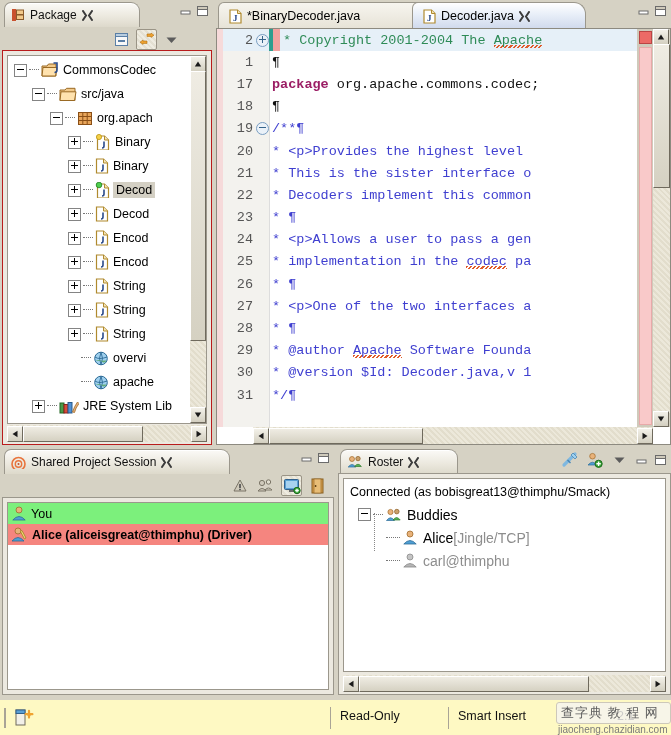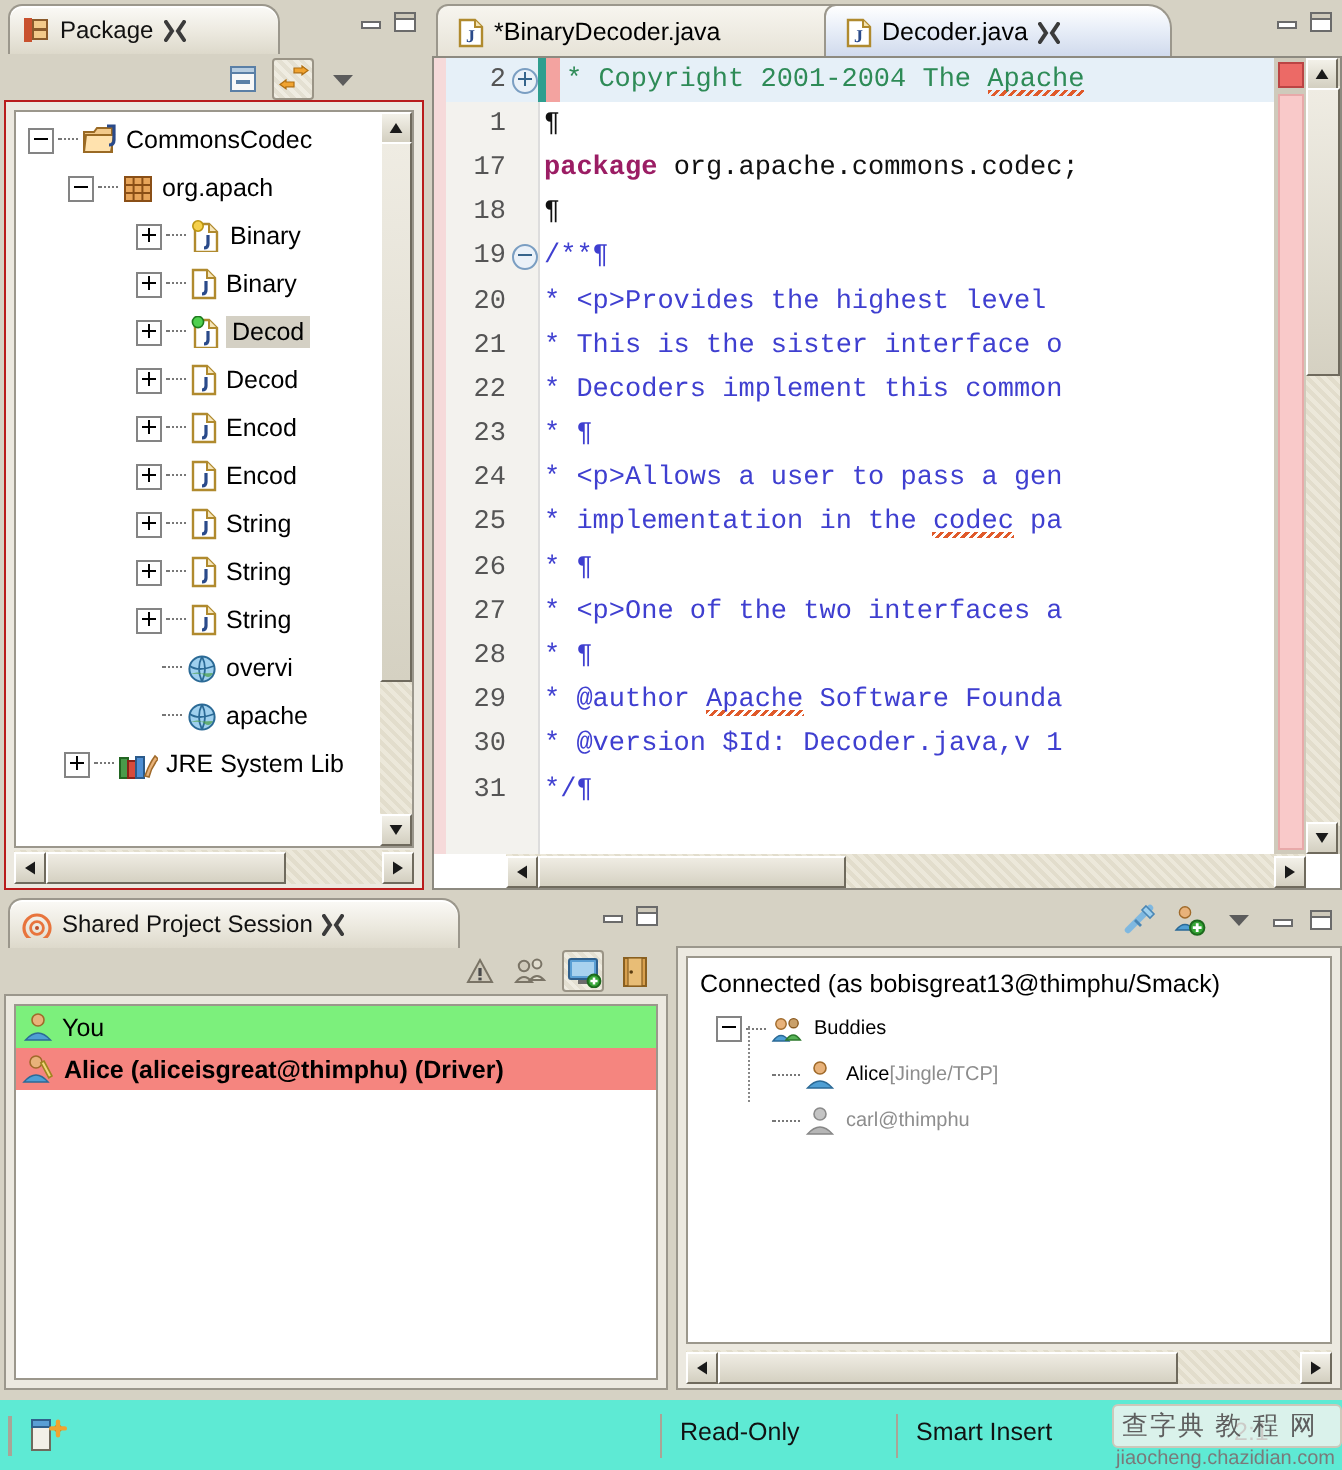--- a/index.html
+++ b/index.html
@@ -92,25 +92,25 @@
   .sesslist{position:absolute;left:4px;right:4px;top:4px;bottom:4px;background:#fff;
     border:1px solid #9b978c;overflow:hidden;}
   .srow{height:21px;display:flex;align-items:center;gap:4px;padding-left:3px;white-space:nowrap;}
   .srow.driver{background:#f5857f;font-weight:bold;font-size:12.5px;}
   .srow.you{background:#7cf07c;font-size:12.5px;}
 
   
   .rosterbody{position:absolute;left:4px;right:4px;top:4px;bottom:22px;background:#fff;
     border:1px solid #9b978c;overflow:hidden;}
   .rstatus{padding:6px 0 4px 6px;font-size:12.5px;white-space:nowrap;}
-  .rrow{height:23px;display:flex;align-items:center;white-space:nowrap;font-size:10px;}
+  .rrow{height:23px;display:flex;align-items:center;white-space:nowrap;font-size:14px;}
   .gray{color:#8d8d8d;}
 
   
-  .statusbar{position:absolute;left:0;bottom:0;width:671px;height:35px;background:#5eead4;}
+  .statusbar{position:absolute;left:0;bottom:0;width:671px;height:35px;background:#fef9c3;}
   .sb-sep{position:absolute;top:7px;width:1px;height:22px;background:#a9a496;}
   .sb-txt{position:absolute;top:9px;font-size:12.5px;color:#111;white-space:nowrap;}
   .watermark{position:absolute;pointer-events:none;}
 </style>
 </head>
 <body>
 
 <div class="app">
 
   <div class="view" style="left:0;top:0;width:212px;height:445px;">
@@ -174,21 +174,30 @@
             <div class="trow" style="padding-left: 6px;">
               <span class="exp"></span>
               <span class="dots"></span>
               <span class="ico"><svg width="18" height="16" viewBox="0 0 18 16">
                   <path d="M1 4 H6 L7.5 2 H15 V14 H1 Z" fill="#f2c98a" stroke="#9a6a24" stroke-width="1"></path>
                   <path d="M2 5.5 H16 L14.5 14 H1 Z" fill="#ffe2ae" stroke="#9a6a24" stroke-width="1"></path>
                   <path d="M12.5 1 h3.5 v7 q0 2.5 -2.5 2.5" fill="none" stroke="#2a4a8a" stroke-width="1.6"></path>
                 </svg></span>
               <span class="lbl">CommonsCodec</span>
             </div>
-            <div class="trow" style="padding-left: 26px;">
+            <div class="trow" style="padding-left: 24px;">
+              <span class="exp"></span>
+              <span class="dots"></span>
+              <span class="ico"><svg width="18" height="15" viewBox="0 0 18 15">
+                  <path d="M1 3 H6 L7.5 1.3 H16 V13.5 H1 Z" fill="#f2c98a" stroke="#9a6a24" stroke-width="1"></path>
+                  <path d="M2 4.8 H17 L15.5 13.5 H1 Z" fill="#ffe2ae" stroke="#9a6a24" stroke-width="1"></path>
+                </svg></span>
+              <span class="lbl">src/java</span>
+            </div>
+            <div class="trow" style="padding-left: 42px;">
               <span class="exp"></span>
               <span class="dots"></span>
               <span class="ico"><svg width="16" height="15" viewBox="0 0 16 15">
                   <rect x="1.5" y="1.5" width="13" height="12" fill="#e8a55a" stroke="#8a4f16" stroke-width="1"></rect>
                   <path d="M1.5 5.5 H14.5 M1.5 9.5 H14.5 M5.8 1.5 V13.5 M10.2 1.5 V13.5" stroke="#8a4f16" stroke-width="1"></path>
                 </svg></span>
               <span class="lbl">org.apach</span>
             </div>
             <div class="trow" style="padding-left: 60px;">
               <span class="exp plus"></span>
@@ -614,20 +623,36 @@
                 </svg></span>
               <span>Alice (aliceisgreat@thimphu) (Driver)</span>
             </div>
           </div>
       </div>
     </div>
   </div>
 
   <div class="view" style="left:336px;top:447px;width:335px;height:250px;">
     <div class="view-tabrow">
+      <div class="vtab" style="width:100px;">
+        <span class="ico">
+          <svg width="16" height="14" viewBox="0 0 16 14">
+            <circle cx="5" cy="4" r="2.5" fill="#e8b27a" stroke="#a06a2a" stroke-width=".7"></circle>
+            <path d="M1.2 12 q3.8-5 7.6 0 Z" fill="#4f9fd4" stroke="#2b6a96" stroke-width=".7"></path>
+            <circle cx="11" cy="3.6" r="2.2" fill="#c9a06a" stroke="#8a5a20" stroke-width=".7"></circle>
+            <path d="M7.6 11.5 q3.4-4.5 6.8 0 Z" fill="#57b357" stroke="#2d7a2d" stroke-width=".7"></path>
+          </svg>
+        </span>
+        <span class="vtab-label">Roster</span>
+        <span class="ico">
+          <svg width="11" height="11" viewBox="0 0 11 11">
+            <path d="M1 1 L4 5.5 L1 10 M10 1 L7 5.5 L10 10" stroke="#3b3b3b" stroke-width="2" fill="none" stroke-linecap="round"></path>
+          </svg>
+        </span>
+      </div>
       <div style="position:absolute;right:3px;top:2px;display:flex;gap:4px;align-items:center;">
         <span class="tb-btn">
           <svg width="18" height="17" viewBox="0 0 18 17">
             <path d="M3 14 L7 10 L11 6 L14 3" stroke="#7fb8e0" stroke-width="3.2" fill="none" stroke-linecap="round"></path>
             <path d="M12 2 L16 6 L14 8 L10 4 Z" fill="#9fd0ee" stroke="#4a86b4" stroke-width=".8"></path>
             <path d="M6.5 9 L9.5 12" stroke="#4a86b4" stroke-width="1.4"></path>
           </svg>
         </span>
         <span class="tb-btn">
           <svg width="17" height="16" viewBox="0 0 17 16">

